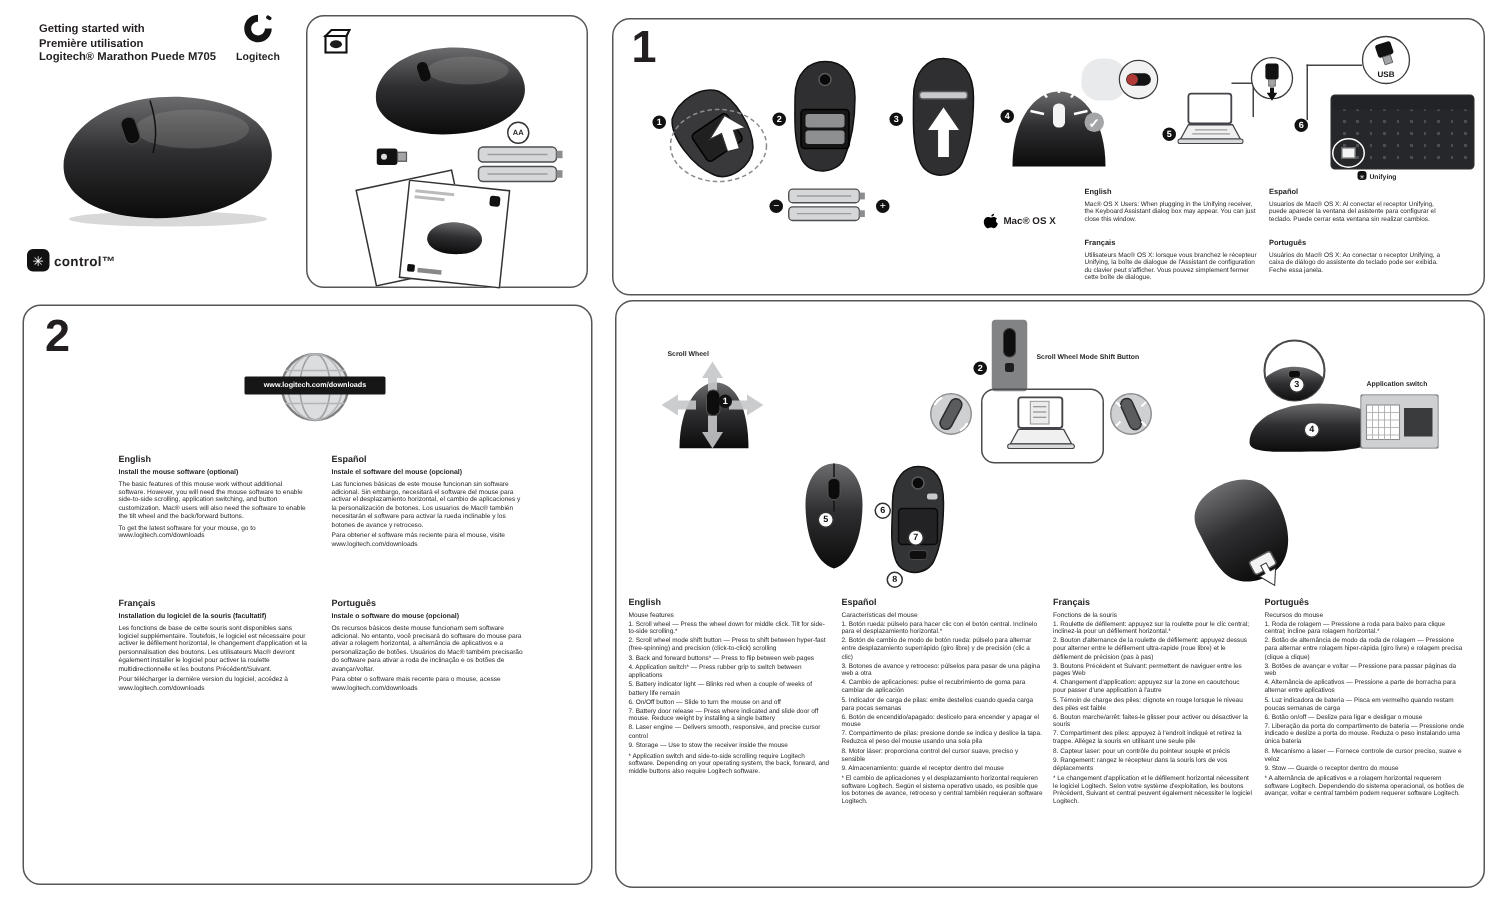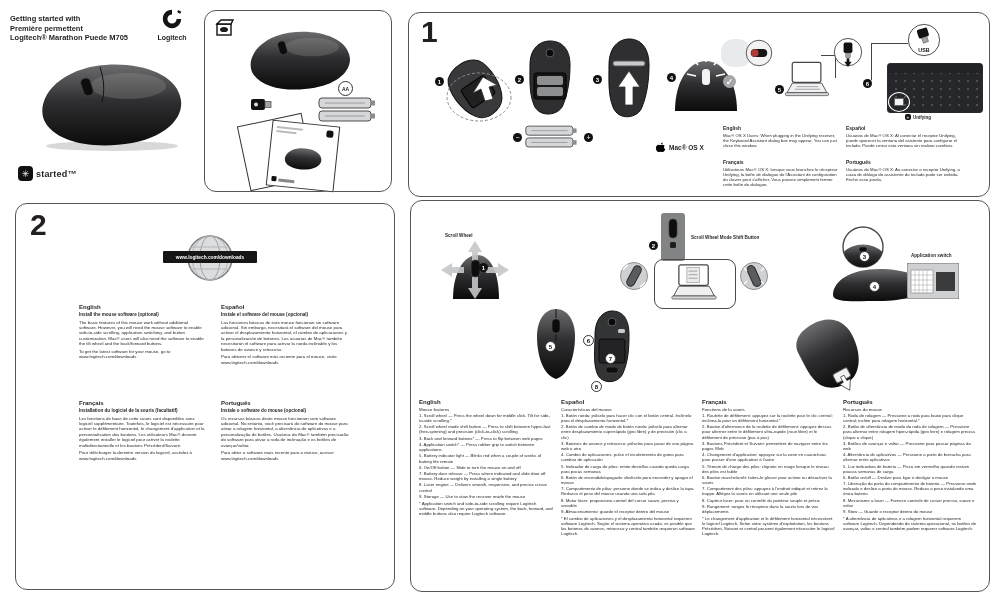--- a/index.html
+++ b/index.html
@@ -53,44 +53,44 @@
   <svg width="0" height="0" class="abs">
     <defs>
       <linearGradient id="mgrad" x1="0" y1="0" x2="0" y2="1">
         <stop offset="0" stop-color="#6c6c6e"></stop>
           <stop offset="0.45" stop-color="#2f2f31"></stop>
         <stop offset="1" stop-color="#0b0b0c"></stop>
       </linearGradient>
     </defs>
   </svg>
 
-  <div class="abs" style="left:10px;top:14px;">
+  <div class="abs" style="left:26px;top:14px;">
     <div class="title">Getting started with</div>
-    <div class="title">Première permettent</div>
+    <div class="title">Première utilisation</div>
     <div class="title">Logitech® Marathon Puede M705</div>
   </div>
   <div class="abs" style="left:152px;top:8px;width:40px;text-align:center;">
     <svg width="22" height="22" viewBox="0 0 24 24">
       <path d="M12,2 C6,2 2,6.5 2,12 C2,17.5 6.5,22 12,22 C17.5,22 22,17.5 22,12 L17,12 C17,14.8 14.8,17 12,17 C9.2,17 7,14.8 7,12 C7,9.2 9.2,7 12,7 Z" fill="#141414"></path>
       <rect x="18" y="3" width="4" height="2.6" rx="1" fill="#141414" transform="rotate(30 20 4)"></rect>
     </svg>
     <div class="brandword">Logitech</div>
   </div>
   <div class="abs" style="left:30px;top:58px;">
     <svg width="160" height="95" viewBox="0 0 160 95">
       <ellipse cx="82" cy="88" rx="66" ry="5" fill="#d8d8d8"></ellipse>
       <path d="M14,62 C6,40 28,14 66,8 C104,2 144,14 150,38 C156,56 140,78 102,85 C62,92 24,84 14,62 Z" fill="url(#mgrad)"></path>
       <ellipse cx="98" cy="28" rx="38" ry="13" fill="#9a9a9c" opacity="0.28"></ellipse>
       <rect x="52" y="20" width="10" height="18" rx="4.5" fill="#0d0d0d" stroke="#4a4a4a" stroke-width="0.8" transform="rotate(-18 57 29)"></rect>
       <path d="M70,9 C74,22 75,32 72,44" stroke="#121212" stroke-width="1" fill="none"></path>
     </svg>
   </div>
   <div class="abs" style="left:18px;top:166px;display:flex;align-items:center;gap:3px;">
     <div class="unibox">✳</div>
-    <div class="uniword">started™</div>
+    <div class="uniword">control™</div>
   </div>
 
   <div class="panel" style="left:204px;top:10px;width:186px;height:180px;">
     <svg class="abs" style="left:10px;top:8px;" width="20" height="18" viewBox="0 0 20 18">
       <rect x="2" y="5" width="14" height="11" fill="#fff" stroke="#111" stroke-width="1.4"></rect>
       <path d="M2,5 L6,1 L18,1 L16,5 Z" fill="#fff" stroke="#111" stroke-width="1.4"></path>
       <ellipse cx="9" cy="10.5" rx="4" ry="2.6" fill="#1c1c1c"></ellipse>
     </svg>
     <div class="abs" style="left:35px;top:16px;">
       <svg width="118" height="68" viewBox="0 0 160 95">

